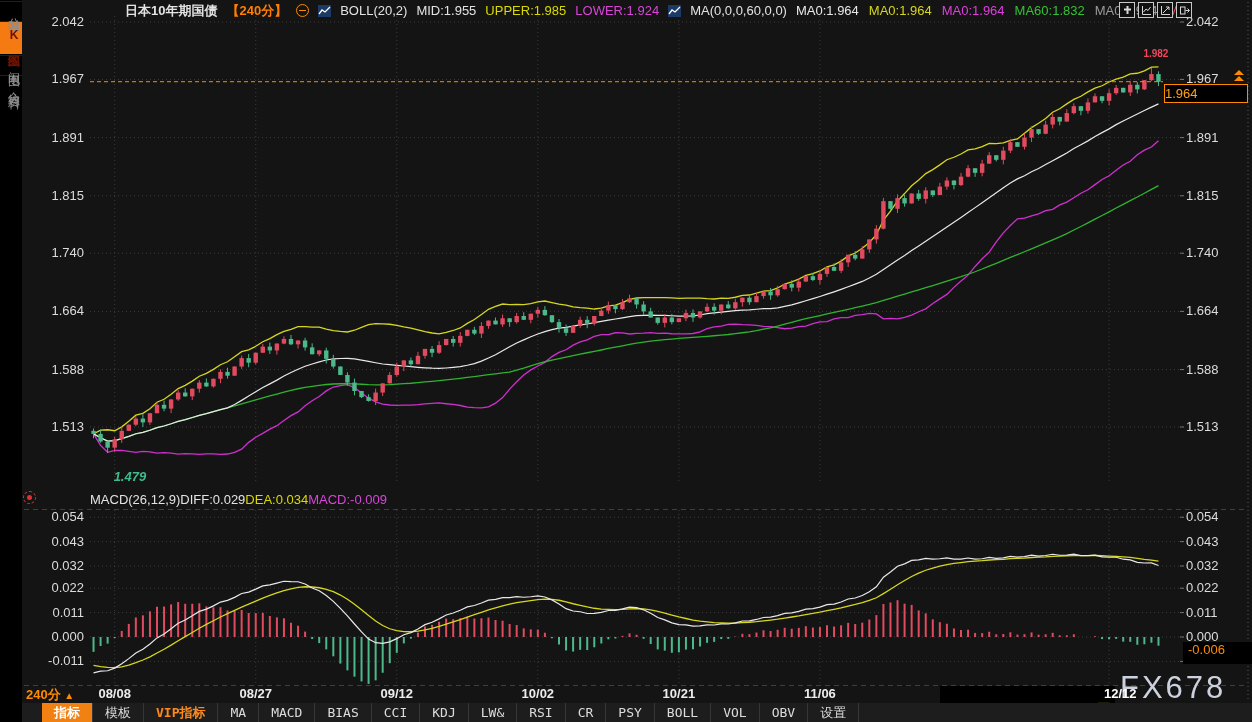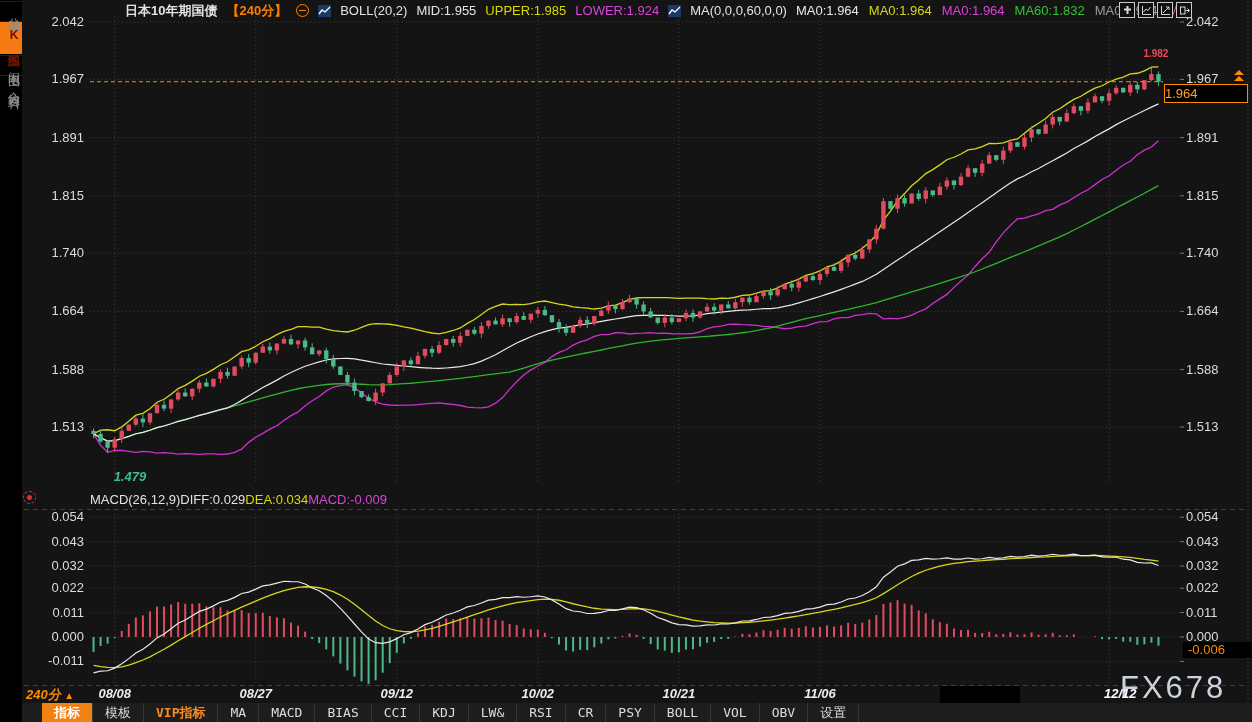--- a/index.html
+++ b/index.html
@@ -29,33 +29,33 @@
   .alabel.l{left:28px;width:56px;text-align:right;}
   .alabel.r{left:1186px;width:60px;text-align:left;}
   
   .macd-hdr{position:absolute;left:90px;top:492px;display:flex;font-size:13px;
             color:#e3e3e3;z-index:5;white-space:nowrap;}
   .macd-hdr .yel{color:#d9d900;} .macd-hdr .mag{color:#d944d9;}
   
   .pricebox{position:absolute;left:1164px;width:82px;height:17px;background:#000;
             border:1px solid #ff8a00;color:#ffa21a;font-size:13px;line-height:17px;
             z-index:5;}
-  .macdbox{position:absolute;left:1183px;width:64px;height:16px;background:#000;
+  .macdbox{position:absolute;left:1183px;width:64px;height:22px;background:#000;
            color:#ff8a00;font-size:13px;line-height:16px;padding-left:5px;z-index:5;}
   .hi-label{position:absolute;color:#f2465a;font-weight:bold;font-size:10px;z-index:5;}
   .lo-label{position:absolute;color:#3dbd8b;font-weight:bold;font-size:13px;z-index:5;}
   .uparrows{position:absolute;display:flex;flex-direction:column;gap:1px;z-index:5;}
   .uparrows i{width:0;height:0;border-left:5px solid transparent;border-right:5px solid transparent;
               border-bottom:5px solid #ff8a00;}
   .target{position:absolute;left:23px;top:491px;width:11px;height:11px;border:1px dashed #d03a3a;
           border-radius:50%;z-index:5;}
   .target::after{content:"";position:absolute;left:3px;top:3px;width:5px;height:5px;
                  border-radius:50%;background:#e03030;}
   
-  .xrow{position:absolute;left:0;top:686px;width:1020px;height:16px;z-index:5;font-size:13px;font-style:italic;}
+  .xrow{position:absolute;left:0;top:686px;width:1122px;height:16px;z-index:5;font-size:13px;}
   .perlbl{position:absolute;left:26px;top:0;color:#ff8a00;font-weight:bold;cursor:pointer;}
   .xdate{position:absolute;top:0;transform:translateX(-50%);color:#ececec;font-weight:bold;}
   .hl{position:absolute;left:940px;top:0;height:15px;background:#000;color:#4d7c0f;
       font-weight:bold;padding:14px 4px;}
   .lastdate{position:absolute;left:1104px;top:0;color:#fff;font-weight:bold;}
   .toolbar{position:absolute;left:22px;top:703px;width:1230px;height:19px;background:#1d1d1d;
            display:flex;align-items:stretch;z-index:5;padding-left:20px;
            font-family:"DejaVu Sans Mono",monospace;font-size:13px;}
   .tb{color:#dcdcdc;padding:0 12px;line-height:19px;border-right:1px solid #363636;cursor:pointer;}
   .tb.active{background:#f08112;color:#fff;font-weight:bold;}

